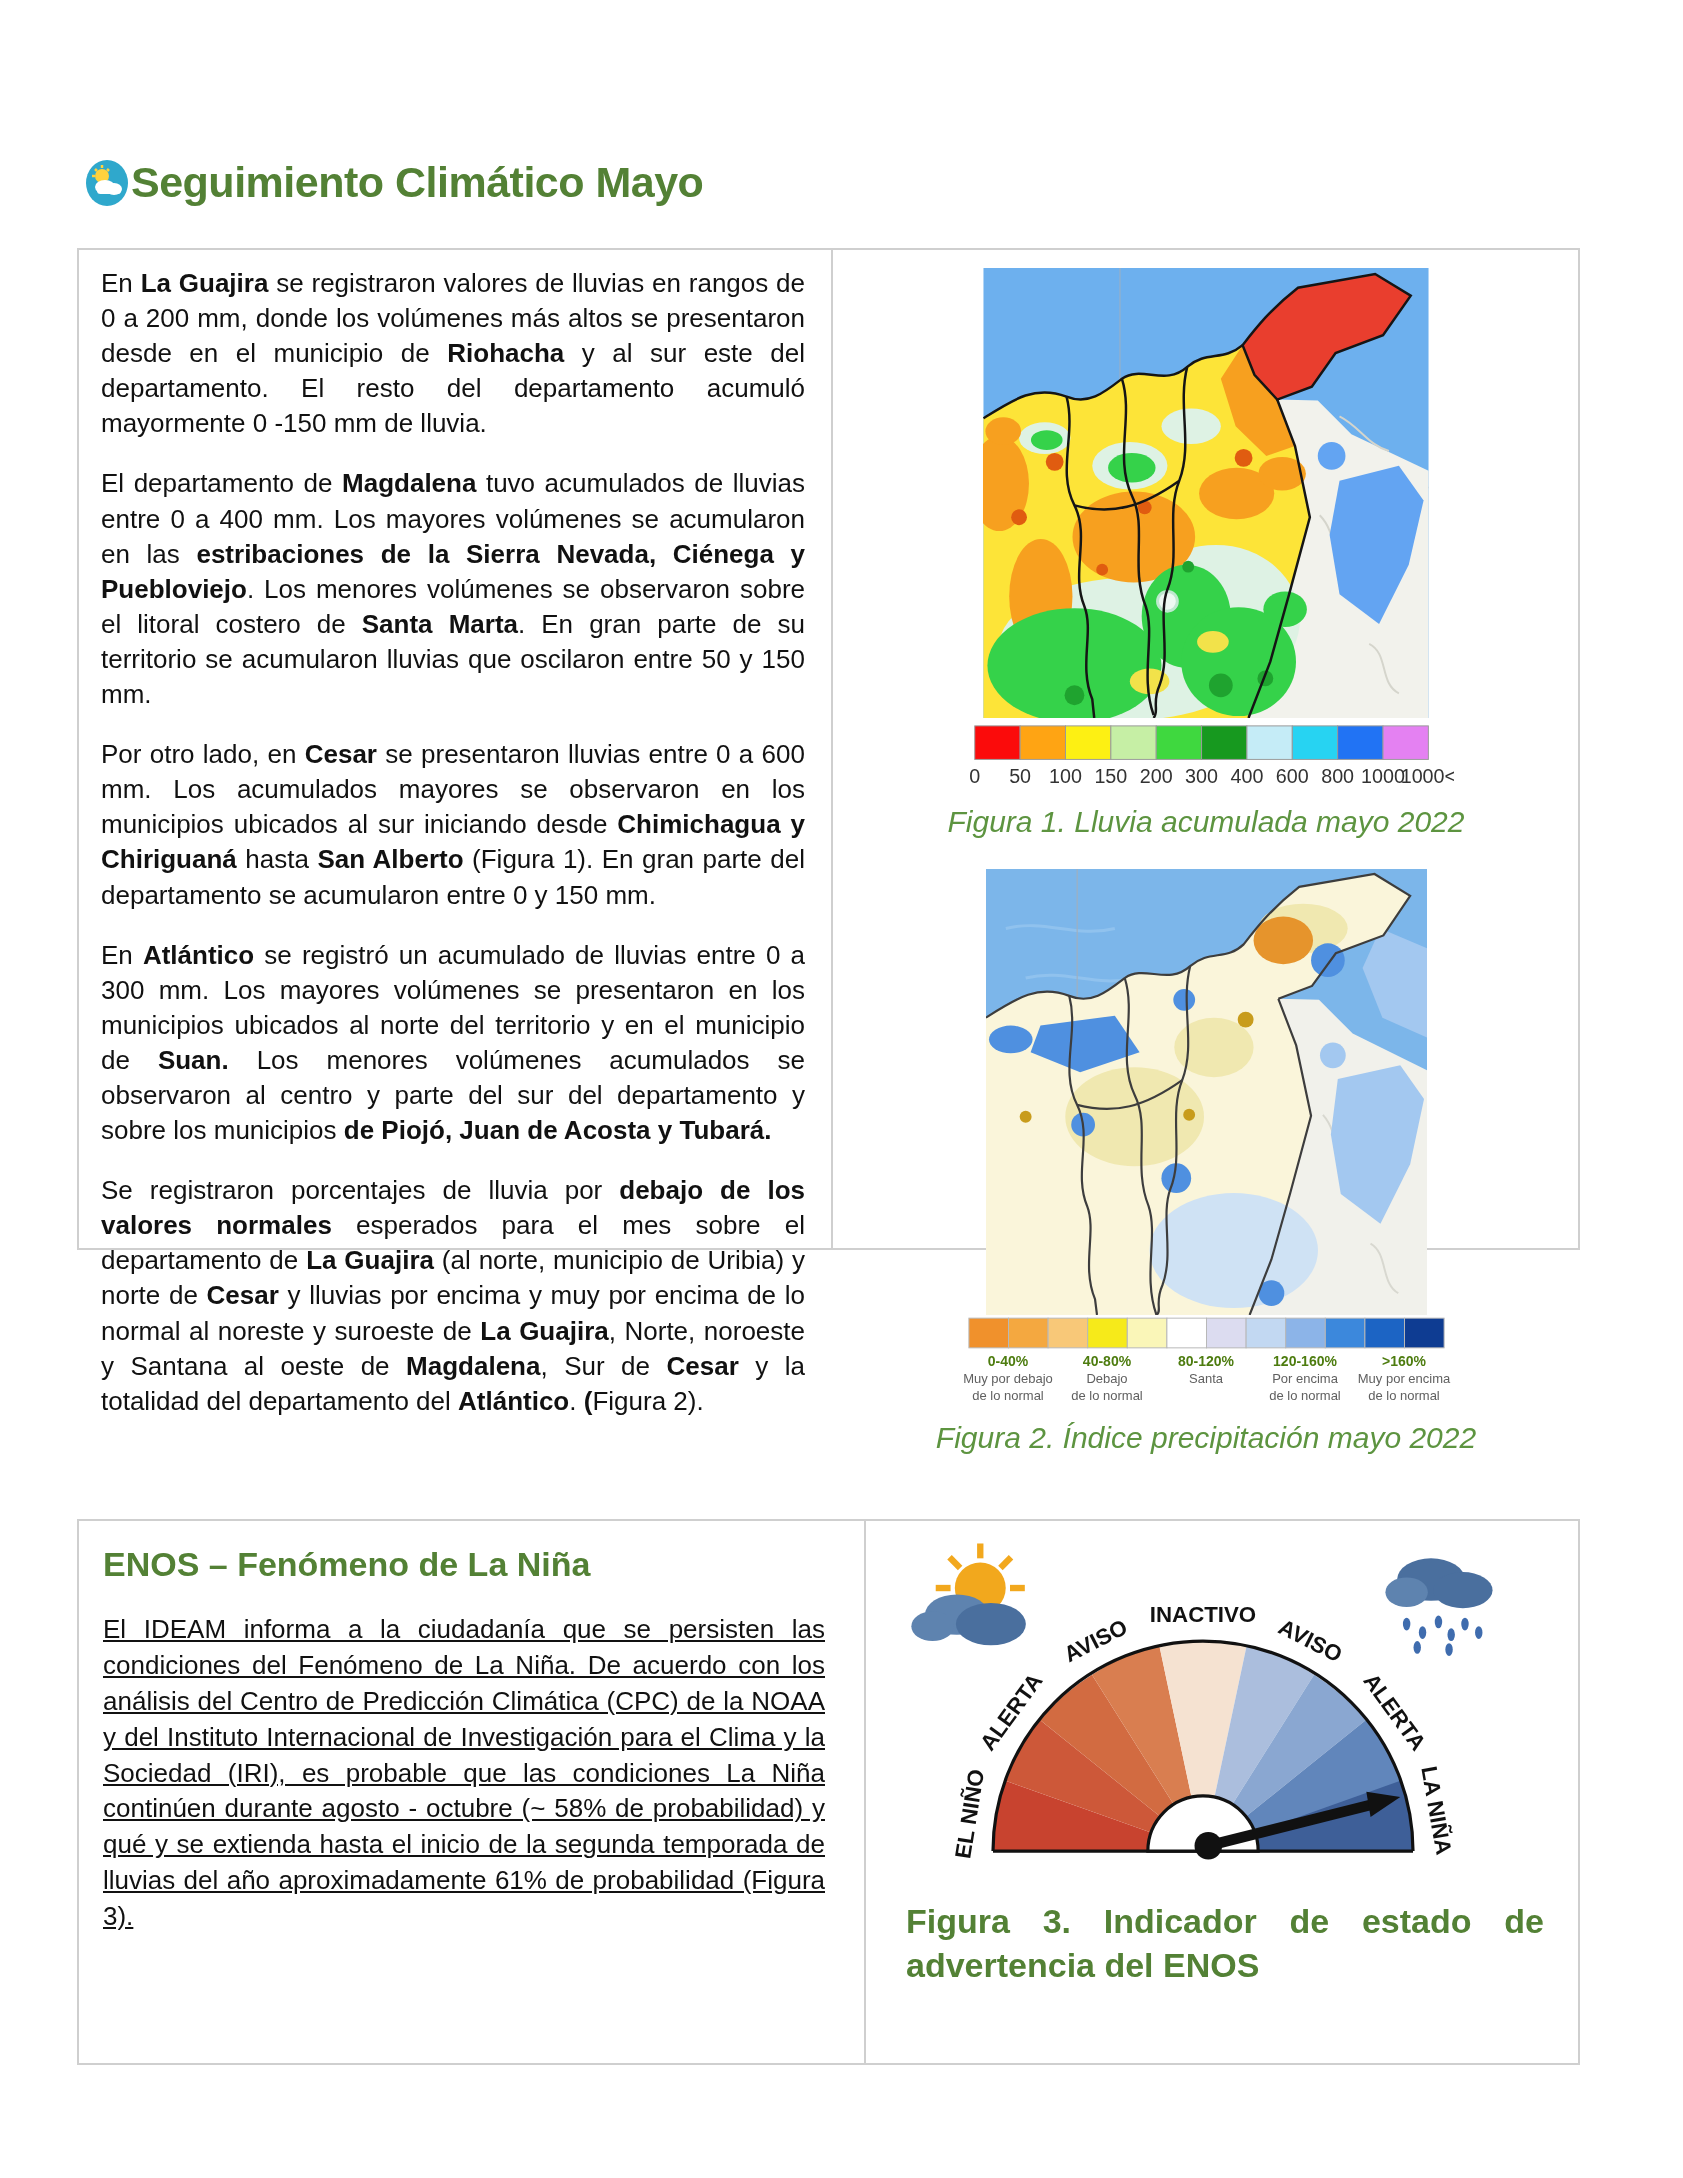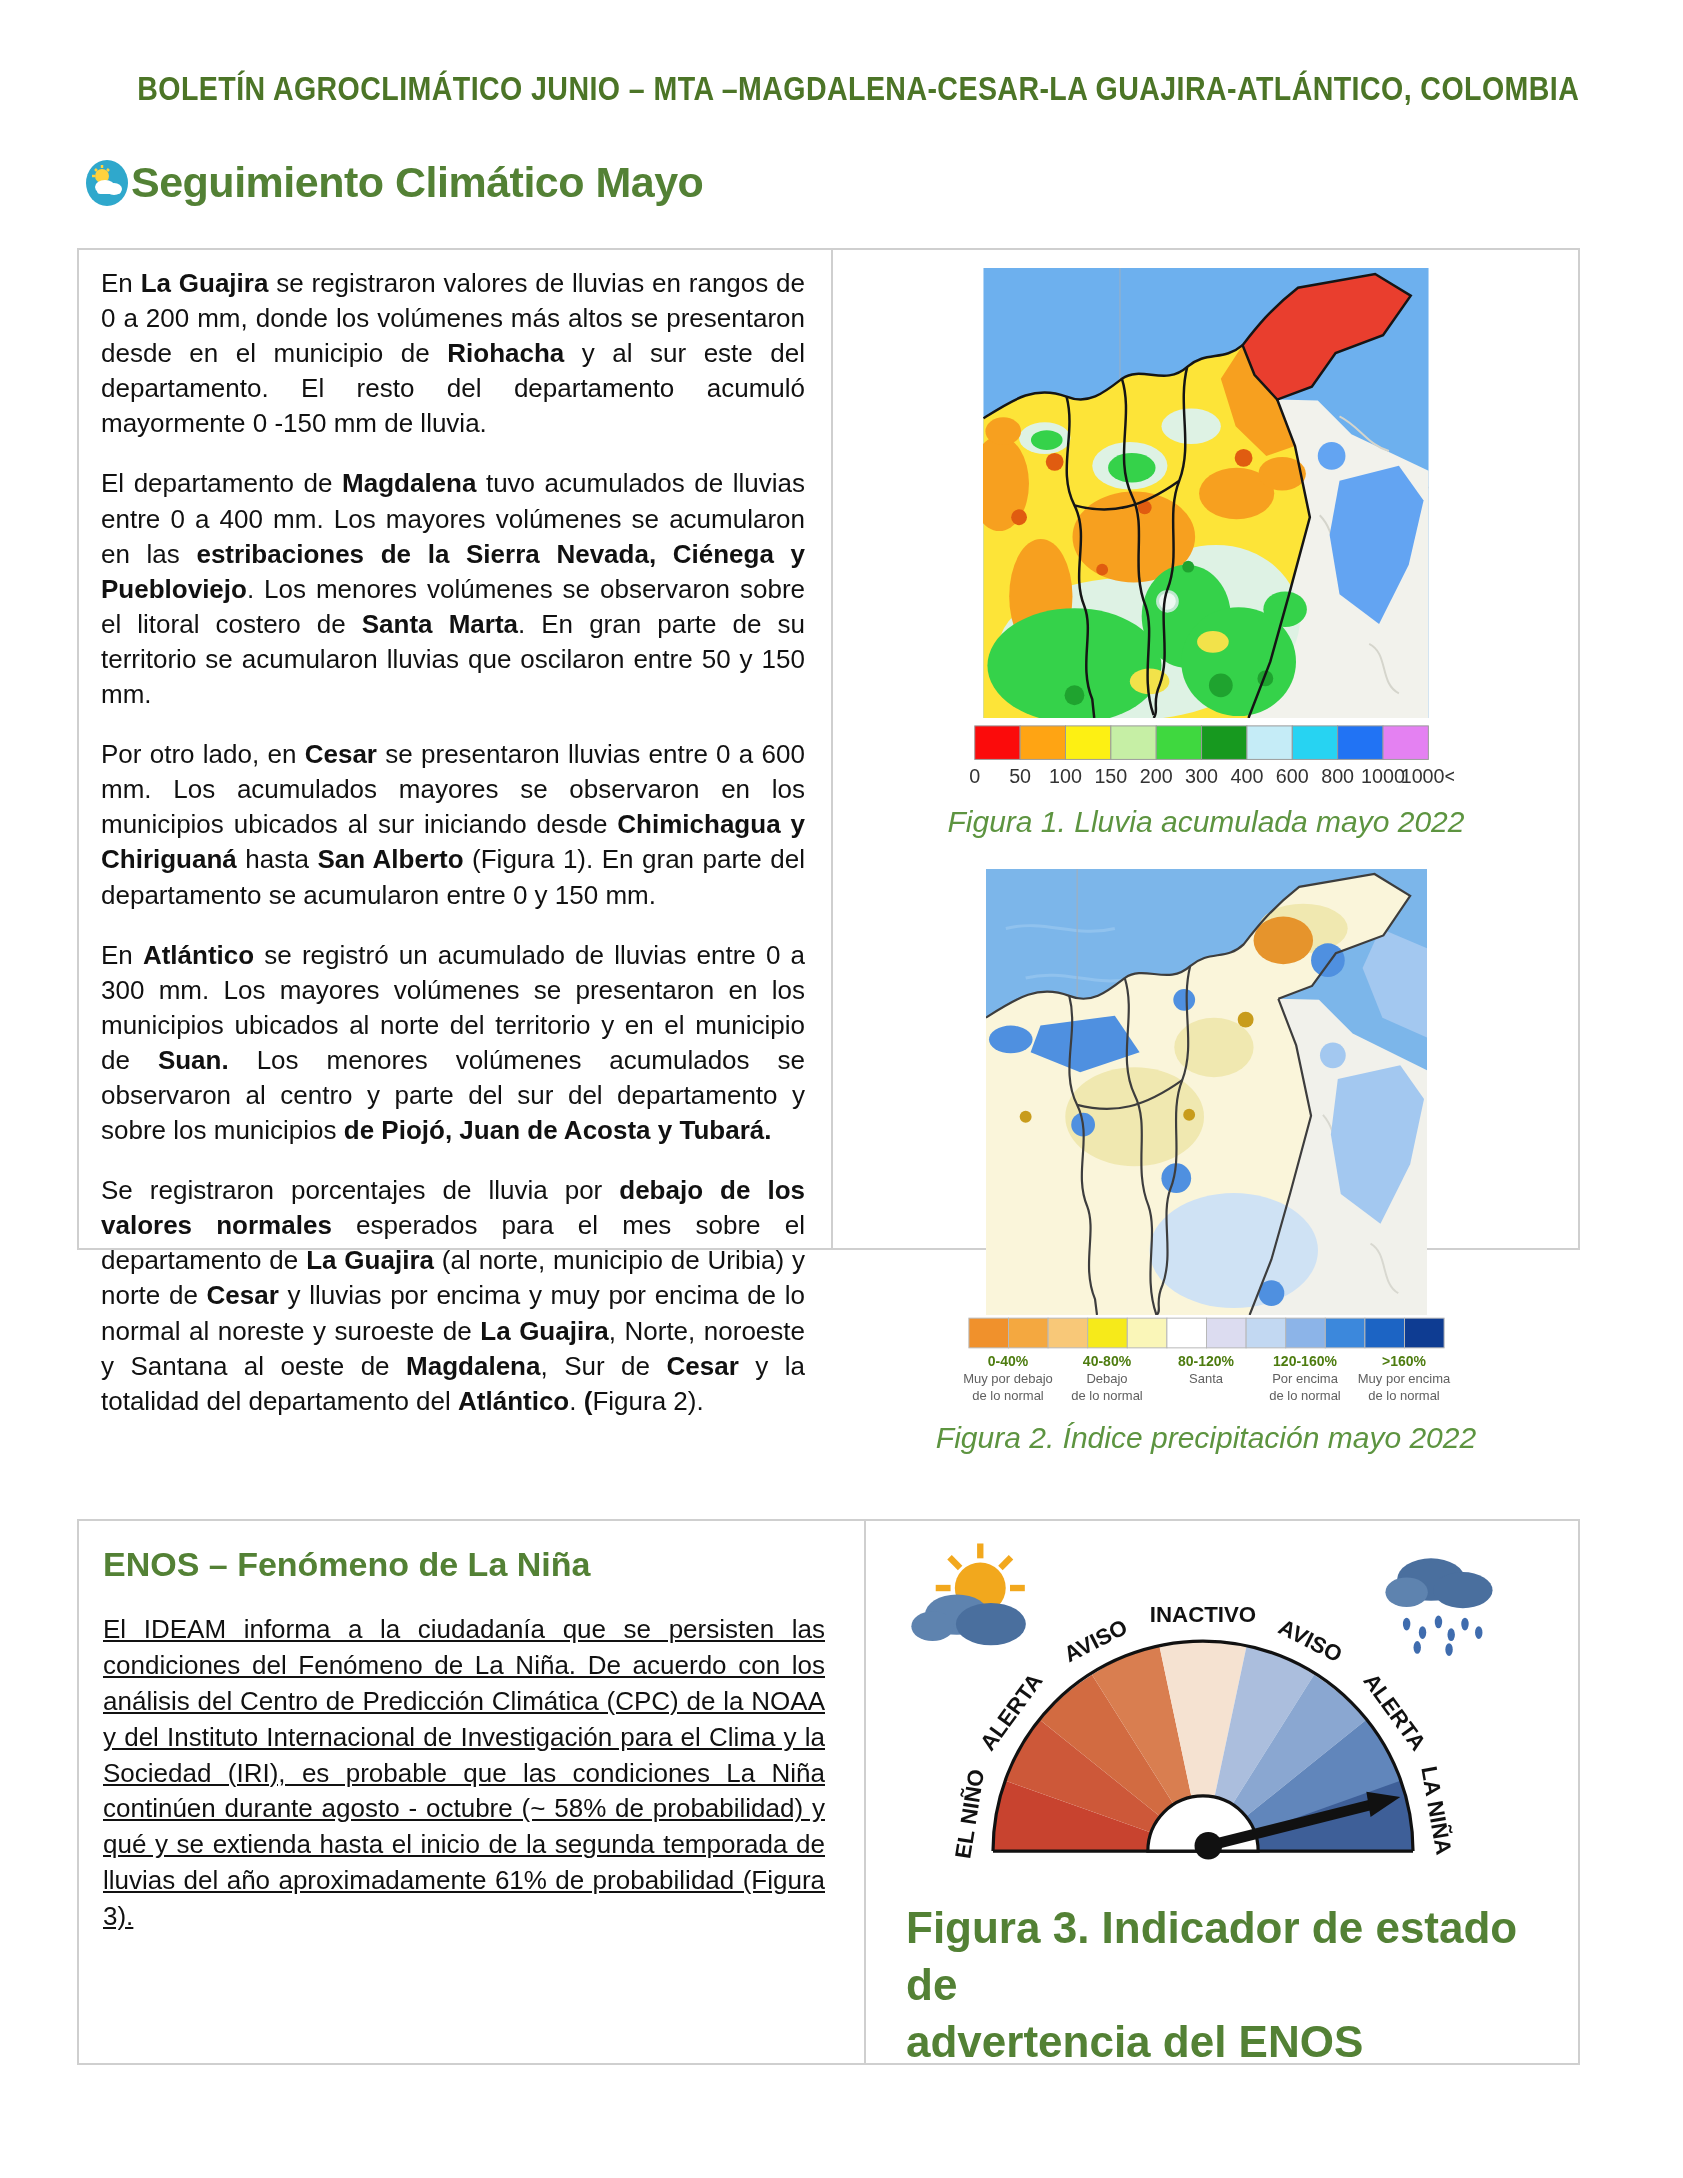--- a/index.html
+++ b/index.html
@@ -39,31 +39,28 @@
   .leg2cell{flex:1;}
   .leg2range{font-size:14px;font-weight:bold;color:#4d7c0f;}
   .leg2sub{font-size:13px;color:#606060;white-space:pre-line;line-height:1.3;margin-top:2px;}
 
   
   .b2left{position:absolute;left:0;top:0;width:785px;padding:22px 39px 0 24px;box-sizing:border-box;}
   .enos-title{font-size:34px;font-weight:bold;color:#538135;margin:2px 0 28px;}
   .b2left p{margin:0;font-size:26px;line-height:1.38;text-align:justify;text-decoration:underline;}
   .b2right{position:absolute;left:787px;top:0;width:716px;}
   .gauge-wrap{margin:14px 0 0 40px;}
-  .cap3{margin:10px 38px 0 40px;font-size:44px;font-weight:bold;color:#538135;line-height:1.3;}
+  .cap3{margin:10px 38px 0 40px;font-size:34px;font-weight:bold;color:#538135;line-height:1.3;}
   .cap3 .l1{text-align-last:justify;}
 </style>
 </head>
 <body>
 
 <div class="page">
 
-  <div class="doc-title">
-    <span>BOLETÍN AGROCLIMÁTICO JUNIO – MTA –MAGDALENA-CESAR-LA GUAJIRA-ATLÁNTICO, COLOMBIA</span>
-  </div>
 
   <div class="sect" id="sect1">
     <svg width="48" height="48" viewBox="0 0 48 48">
       <ellipse cx="24" cy="24" rx="21" ry="23" fill="#2fa8cc"></ellipse>
       <circle cx="19" cy="17" r="7" fill="#ffd23e"></circle>
       <g stroke="#ffd23e" stroke-width="2.5">
         <line x1="19" y1="6" x2="19" y2="9"></line>
           <line x1="9" y1="17" x2="12" y2="17"></line>
         <line x1="12" y1="10" x2="14" y2="12"></line>
           <line x1="24" y1="10" x2="26" y2="12"></line>

